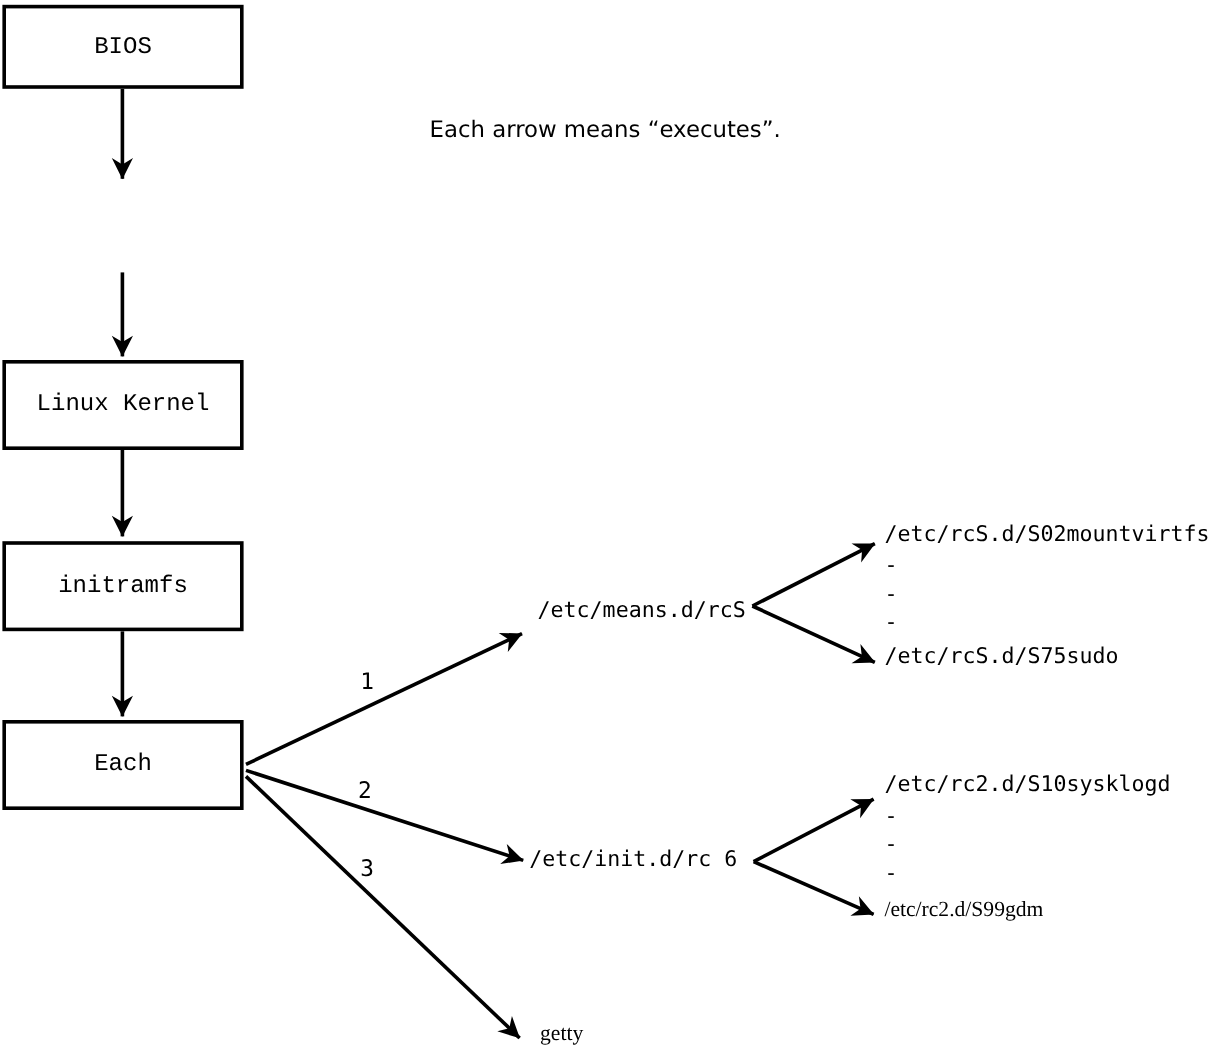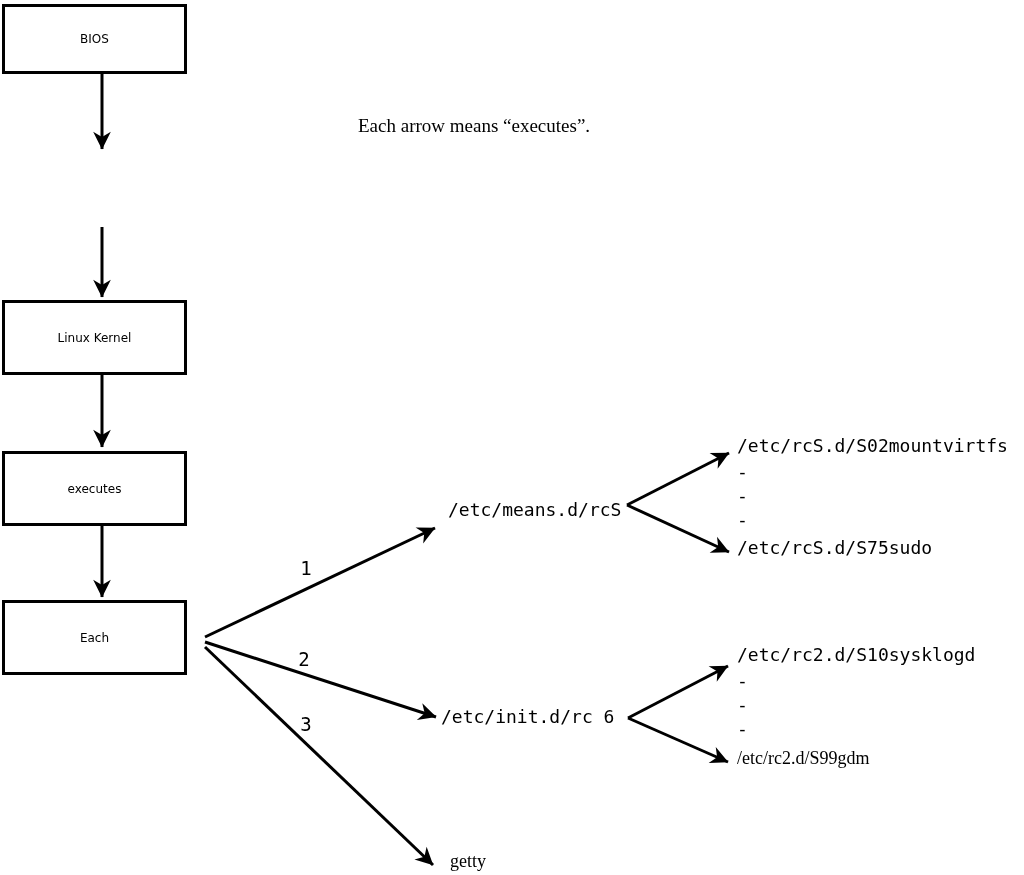--- a/index.html
+++ b/index.html
@@ -24,39 +24,39 @@
     height: 875px;
   }
   .box {
     position: absolute;
     box-sizing: border-box;
     border: 3px solid #000000;
     background: #ffffff;
     display: flex;
     align-items: center;
     justify-content: center;
-    font-size: 12px;
+    font-size: 20px;
     left: 2px;
-    width: 185px;
+    width: 201px;
     height: 75px;
+    font-family: Liberation Mono, monospace;
   }
   #box-bios       { top: 4px; height: 70px; }
   #box-bootloader { top: 152px; }
   #box-kernel     { top: 300px; }
   #box-initramfs  { top: 451px; }
   #box-init       { top: 600px; }
 
   .note {
     position: absolute;
     left: 358px;
-    top: 126px;
+    top: 108px;
     transform: translateY(-50%);
     font-size: 19px;
     white-space: nowrap;
-    font-family: Liberation Serif, serif;
   }
   .mono {
     position: absolute;
     transform: translateY(-50%);
     font-family: "DejaVu Sans Mono", "Liberation Mono", monospace;
     font-size: 18px;
     white-space: nowrap;
   }
   .branch-num {
     position: absolute;
@@ -115,21 +115,21 @@
     </g>
   </svg>
 
   <div class="box" id="box-bios">
     <span>BIOS</span>
   </div>
   <div class="box" id="box-kernel">
     <span>Linux Kernel</span>
   </div>
   <div class="box" id="box-initramfs">
-    <span>executes</span>
+    <span>initramfs</span>
   </div>
   <div class="box" id="box-init">
     <span>Each</span>
   </div>
 
   <div class="note">Each arrow means “executes”.</div>
 
   <div class="branch-num" id="n-1">1</div>
   <div class="branch-num" id="n-2">2</div>
   <div class="branch-num" id="n-3">3</div>

